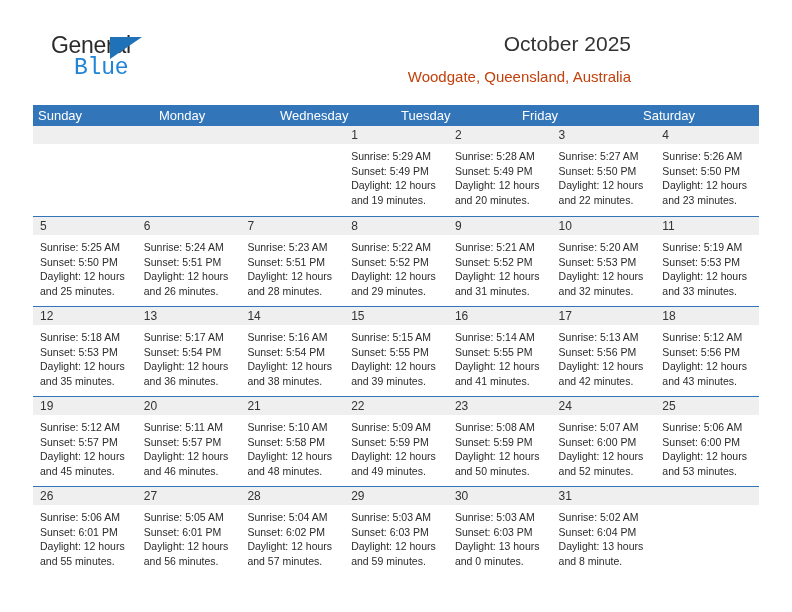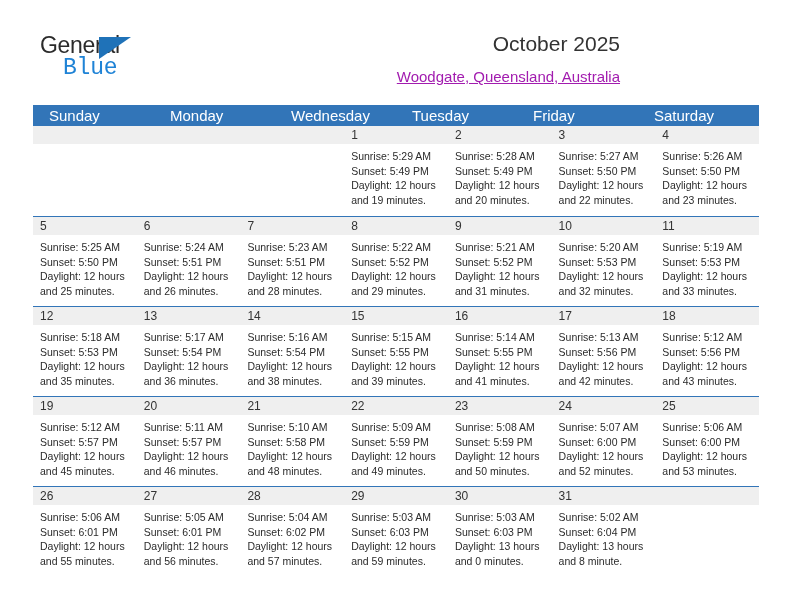--- a/index.html
+++ b/index.html
@@ -17,21 +17,21 @@
   .page {
     position: relative;
     width: 792px;
     height: 612px;
     box-sizing: border-box;
   }
 
   
   .header {
     position: absolute;
-    left: 4px;
+    left: 15px;
     top: 0;
     width: 652px;
     height: 100px;
   }
   .logo {
     position: absolute;
     left: 36px;
     top: 32px;
     width: 130px;
     height: 52px;
@@ -72,45 +72,44 @@
   }
   .cal-title {
     font-size: 21px;
     color: #333333;
     font-weight: normal;
     line-height: 32px;
     white-space: nowrap;
   }
   .cal-subtitle {
     font-size: 15px;
-    color: #a21caf;
+    color: #c2410c;
     line-height: 22px;
     margin-top: 6px;
     white-space: nowrap;
-    text-decoration: underline;
   }
 
   
   .calendar {
     position: absolute;
     left: 33px;
     top: 105px;
     width: 726px;
   }
   .dow-row {
     display: flex;
     background: #3275b8;
     height: 21px;
   }
   .dow {
     flex: 1 1 0;
-    font-size: 15px;
+    font-size: 13px;
     color: #ffffff;
     line-height: 21px;
-    padding-left: 16px;
+    padding-left: 5px;
     box-sizing: border-box;
     overflow: hidden;
     white-space: nowrap;
   }
   .week {
     display: flex;
     height: 90px;
     border-top: 1.5px solid #3275b8;
     box-sizing: border-box;
   }

